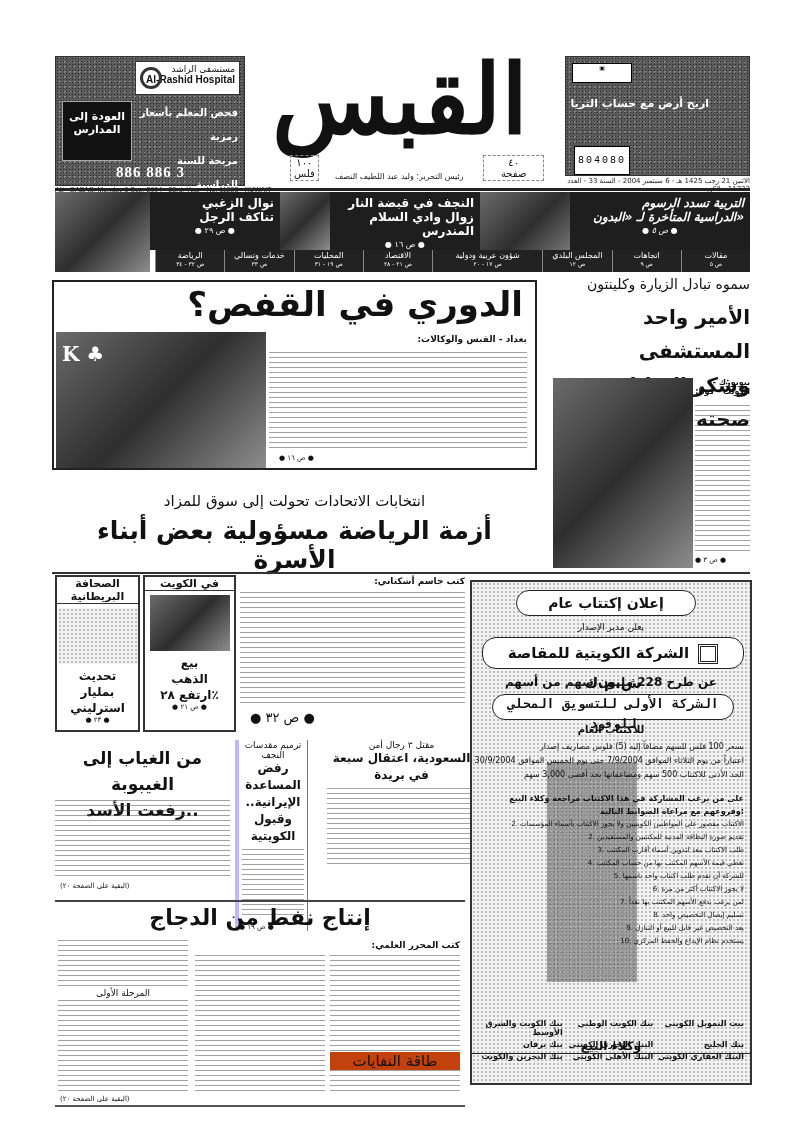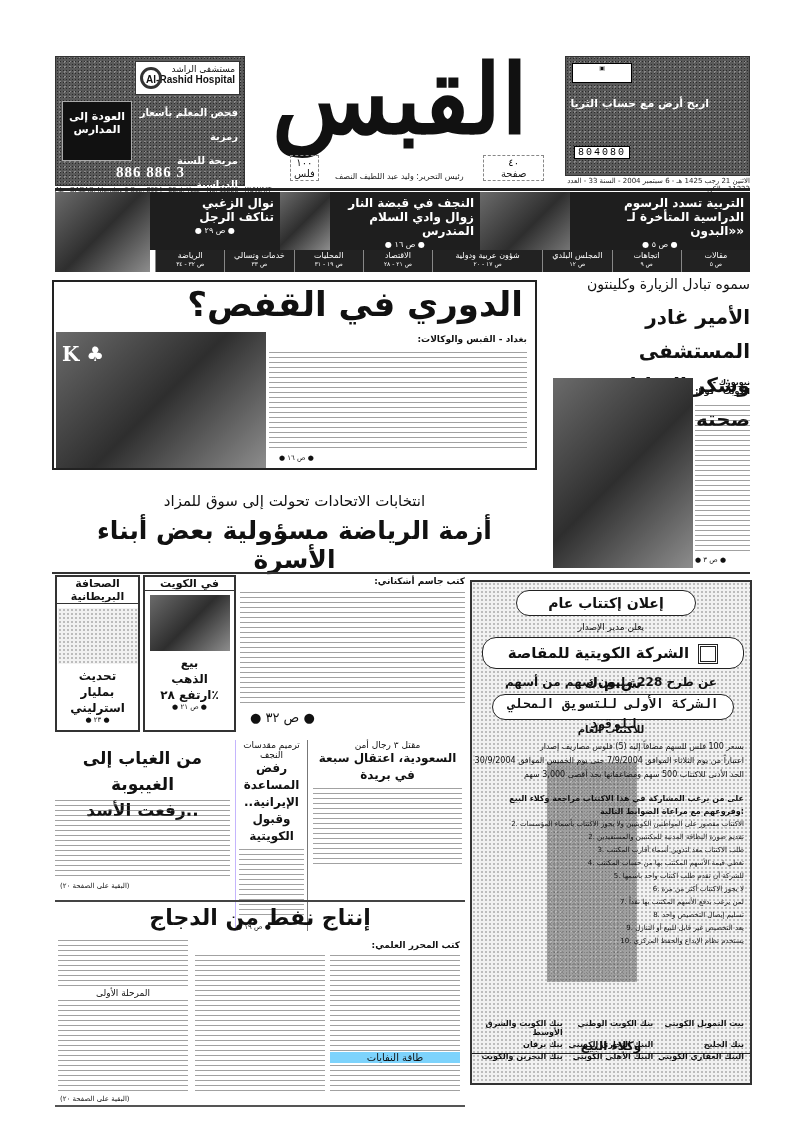--- a/index.html
+++ b/index.html
@@ -22,21 +22,21 @@
   #ad-left .phone { position: absolute; left: 60px; bottom: 4px; font-family: "Liberation Serif", serif; font-size: 15px; color: #fff; font-weight: bold; letter-spacing: 1px; }
   #issue-en { left: 55px; top: 186px; font-family: "Liberation Sans", sans-serif; font-size: 7px; color: #333; }
 
   #logo { left: 250px; top: 40px; width: 300px; height: 120px; text-align: center; font-family: "DejaVu Serif", serif; font-size: 96px; font-weight: bold; line-height: 120px; color: #111; letter-spacing: -2px; }
   #price { left: 290px; top: 155px; font-size: 10px; text-align: center; border: 1px dashed #888; padding: 1px 3px; }
   #pages { left: 483px; top: 155px; font-size: 10px; text-align: center; border: 1px dashed #888; padding: 1px 17px; }
   #editor { left: 335px; top: 172px; font-size: 8px; color: #222; }
 
   #ad-right { left: 565px; top: 56px; width: 185px; height: 120px; border: 1px solid #333; }
   #ad-right .slogan { position: absolute; right: 40px; top: 40px; font-size: 11px; font-weight: bold; color: #fff; }
-  #ad-right .code { position: absolute; left: 8px; bottom: 16px; font-family: "Liberation Mono", monospace; font-size: 10px; color: #000; background: #fff; padding: 0 3px; letter-spacing: 2px; border: 1px solid #000; }
+  #ad-right .code { position: absolute; left: 8px; bottom: 0; font-family: "Liberation Mono", monospace; font-size: 10px; color: #000; background: #fff; padding: 8px 3px; letter-spacing: 2px; border: 1px solid #000; }
   #ad-right .bank { position: absolute; left: 6px; top: 6px; width: 60px; height: 20px; background: #fff; border: 1px solid #000; font-size: 6px; text-align: center; }
   #date-ar { left: 565px; top: 177px; font-size: 7px; color: #222; width: 185px; }
 
   #rule-top { left: 55px; top: 188px; width: 695px; height: 3px; background: #222; }
 
   
   #teasers { left: 55px; top: 192px; width: 695px; height: 84px; }
   .teaser { position: absolute; top: 0; height: 58px; color: #fff; }
   .teaser .t1, .teaser .t2 { font-size: 12px; font-weight: bold; text-align: right; }
   .teaser .pg { font-size: 8px; text-align: center; margin-top: 2px; }
@@ -76,40 +76,40 @@
   #box-brit { left: 55px; width: 85px; }
 
   #sports-byline { left: 240px; top: 576px; width: 225px; font-size: 9px; font-weight: bold; }
   #sports-body { left: 240px; top: 592px; width: 225px; height: 115px; }
   #sports-ref { left: 250px; top: 710px; font-size: 13px; }
 
   #assad-title { left: 55px; top: 745px; width: 175px; font-size: 17px; font-weight: bold; text-align: center; line-height: 26px; }
   #assad-body { left: 55px; top: 800px; width: 175px; height: 80px; }
   #assad-cont { left: 60px; top: 882px; font-size: 7px; }
 
-  #najaf-col { left: 235px; top: 740px; width: 73px; border-left: 1px solid #c4b5fd; border-right: 1px solid #777; }
+  #najaf-col { left: 235px; top: 740px; width: 73px; border-left: 4px solid #c4b5fd; border-right: 1px solid #777; }
   #najaf-kicker { font-size: 9px; text-align: center; }
   #najaf-title { font-size: 12px; font-weight: bold; text-align: center; line-height: 17px; }
   #najaf-body { height: 70px; margin: 4px 3px; }
   #najaf-ref { font-size: 7px; }
 
-  #saudi-col { left: 310px; top: 740px; width: 155px; }
+  #saudi-col { left: 324px; top: 740px; width: 155px; }
   #saudi-kicker { font-size: 9px; text-align: center; }
   #saudi-title { font-size: 12px; font-weight: bold; text-align: center; line-height: 17px; }
   #saudi-body { height: 80px; margin: 4px 3px; }
 
   #rule-oil { left: 55px; top: 900px; width: 410px; height: 2px; background: #444; }
   #oil-title { left: 55px; top: 905px; width: 410px; font-size: 22px; font-weight: bold; text-align: center; }
   #oil-byline { left: 330px; top: 940px; width: 130px; font-size: 9px; font-weight: bold; }
   .oilcol { top: 955px; height: 140px; }
   #oil-c1 { left: 330px; width: 130px; }
   #oil-c2 { left: 195px; width: 130px; }
   #oil-c3 { left: 58px; width: 130px; top: 940px; height: 155px; }
   #oil-sub1 { left: 58px; top: 988px; width: 130px; font-size: 9px; text-align: center; background: #fff; }
-  #oil-sub2 { left: 330px; top: 1052px; width: 130px; font-size: 10px; text-align: center; background: #7dd3fc; }
+  #oil-sub2 { left: 330px; top: 1052px; width: 130px; font-size: 15px; text-align: center; background: #c2410c; }
   #oil-cont { left: 60px; top: 1095px; font-size: 7px; }
   #rule-bottom { left: 55px; top: 1105px; width: 410px; height: 2px; background: #555; }
 
   
   #ipo { left: 470px; top: 580px; width: 282px; height: 505px; border: 2px solid #333; }
   #ipo .pill { position: absolute; background: #fff; border: 1.5px solid #222; border-radius: 14px; text-align: center; font-weight: bold; }
   #ipo-head { left: 44px; top: 8px; width: 180px; height: 26px; font-size: 14px; line-height: 24px; }
   #ipo-sub { position: absolute; left: 0; top: 40px; width: 100%; text-align: center; font-size: 9px; }
   #ipo-company { left: 10px; top: 55px; width: 262px; height: 32px; font-size: 15px; line-height: 30px; }
   #ipo-company .lg { display: inline-block; width: 20px; height: 20px; border: 3px double #222; vertical-align: middle; margin-left: 4px; }
@@ -158,21 +158,21 @@
 <div id="ad-right" class="abs grain">
   <div class="bank">▣</div>
   <div class="slogan rtl">اربح أرض مع حساب الثريا</div>
   <div class="code">804080</div>
 </div>
 <div id="date-ar" class="abs rtl">الاثنين 21 رجب 1425 هـ - 6 سبتمبر 2004 - السنة 33 - العدد 11223 - الكويت</div>
 
 <div id="rule-top" class="abs"></div>
 
 <div id="teasers" class="abs">
-  <div class="teaser dark" style="right:0;width:180px;">
+  <div class="teaser dark" style="right:0;width:180px;font-style:italic;">
     <div class="t1" style="padding:4px 6px 0 0;">التربية تسدد الرسوم</div>
     <div class="t2" style="padding-right:6px;">الدراسية المتأخرة لـ «البدون»</div>
     <div class="pg">● ص ٥ ●</div>
   </div>
   <div class="teaser photo" style="right:180px;width:90px;height:80px;"></div>
   <div class="teaser dark" style="right:270px;width:150px;">
     <div class="t1" style="padding:4px 6px 0 0;">النجف في قبضة النار</div>
     <div class="t2" style="padding-right:6px;">زوال وادي السلام المندرس</div>
     <div class="pg">● ص ١٦ ●</div>
   </div>
@@ -199,21 +199,21 @@
   <div id="dori-title" class="rtl">الدوري في القفص؟</div>
   <div id="dori-photo" class="photo"></div>
   <div id="dori-card">K ♣</div>
   <div id="dori-byline" class="rtl">بغداد - القبس والوكالات:</div>
   <div id="dori-body" class="txtlines"></div>
   <div id="dori-ref">● ص ١٦ ●</div>
 </div>
 
 <div id="emir-kicker" class="abs rtl">سموه تبادل الزيارة وكلينتون</div>
 <div id="emir-title" class="abs rtl">
-  <div>الأمير غادر المستشفى</div>
+  <div>الأمير واحد المستشفى</div>
     <div>وشكر السائلين عن صحته</div>
 </div>
 <div id="emir-photo" class="abs photo"></div>
 <div id="emir-dateline" class="abs rtl">نيويورك - الكويت - كونا:</div>
 <div id="emir-body" class="abs txtlines"></div>
 <div id="emir-ref" class="abs">● ص ٣ ●</div>
 
 <div id="sports-kicker" class="abs">انتخابات الاتحادات تحولت إلى سوق للمزاد</div>
 <div id="sports-title" class="abs">أزمة الرياضة مسؤولية بعض أبناء الأسرة</div>
 <div id="rule-mid" class="abs"></div>

